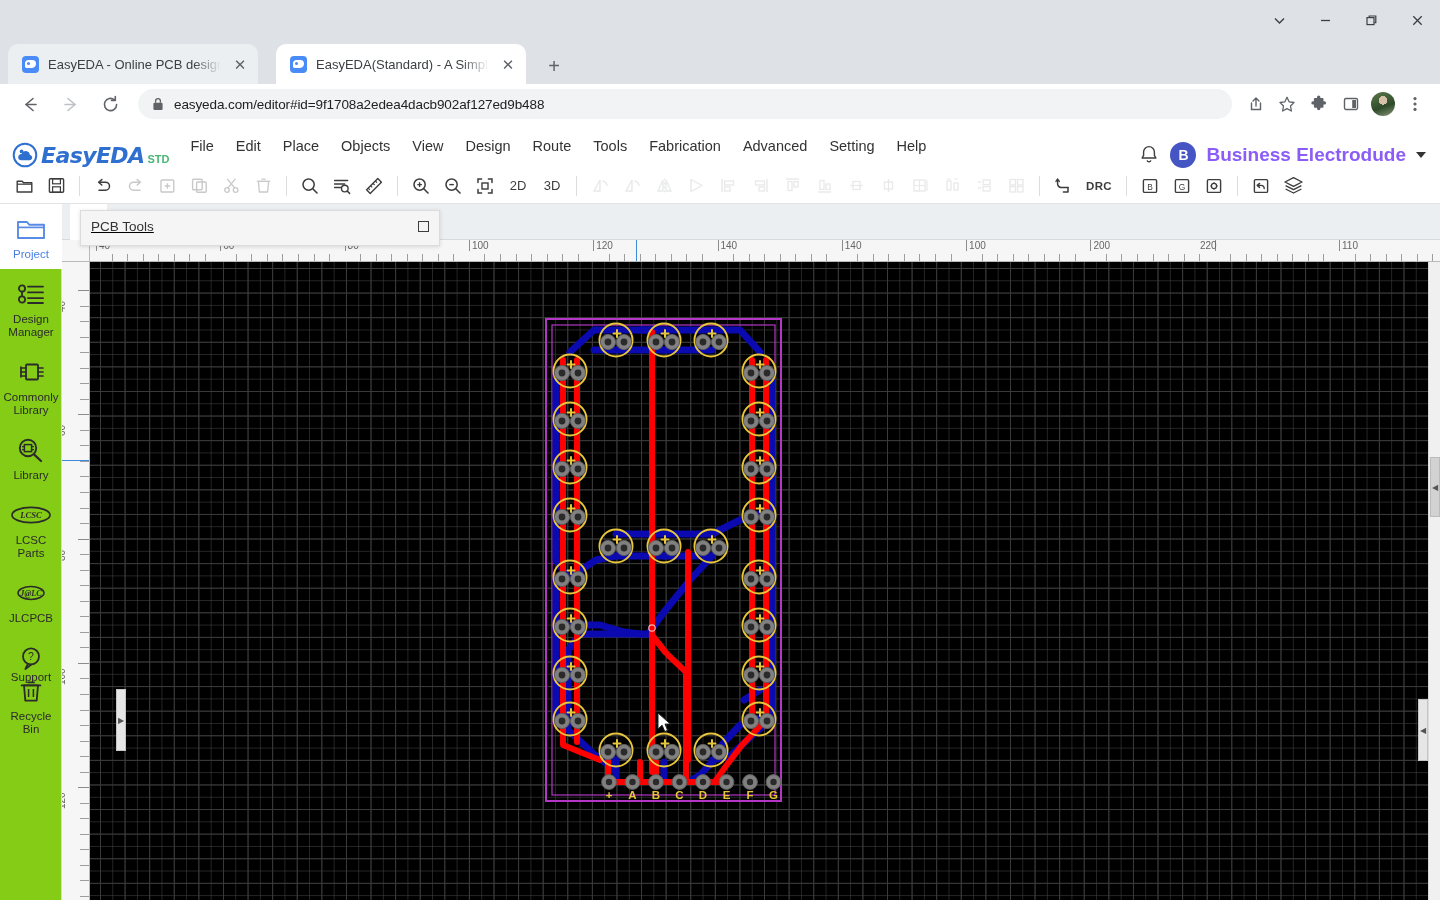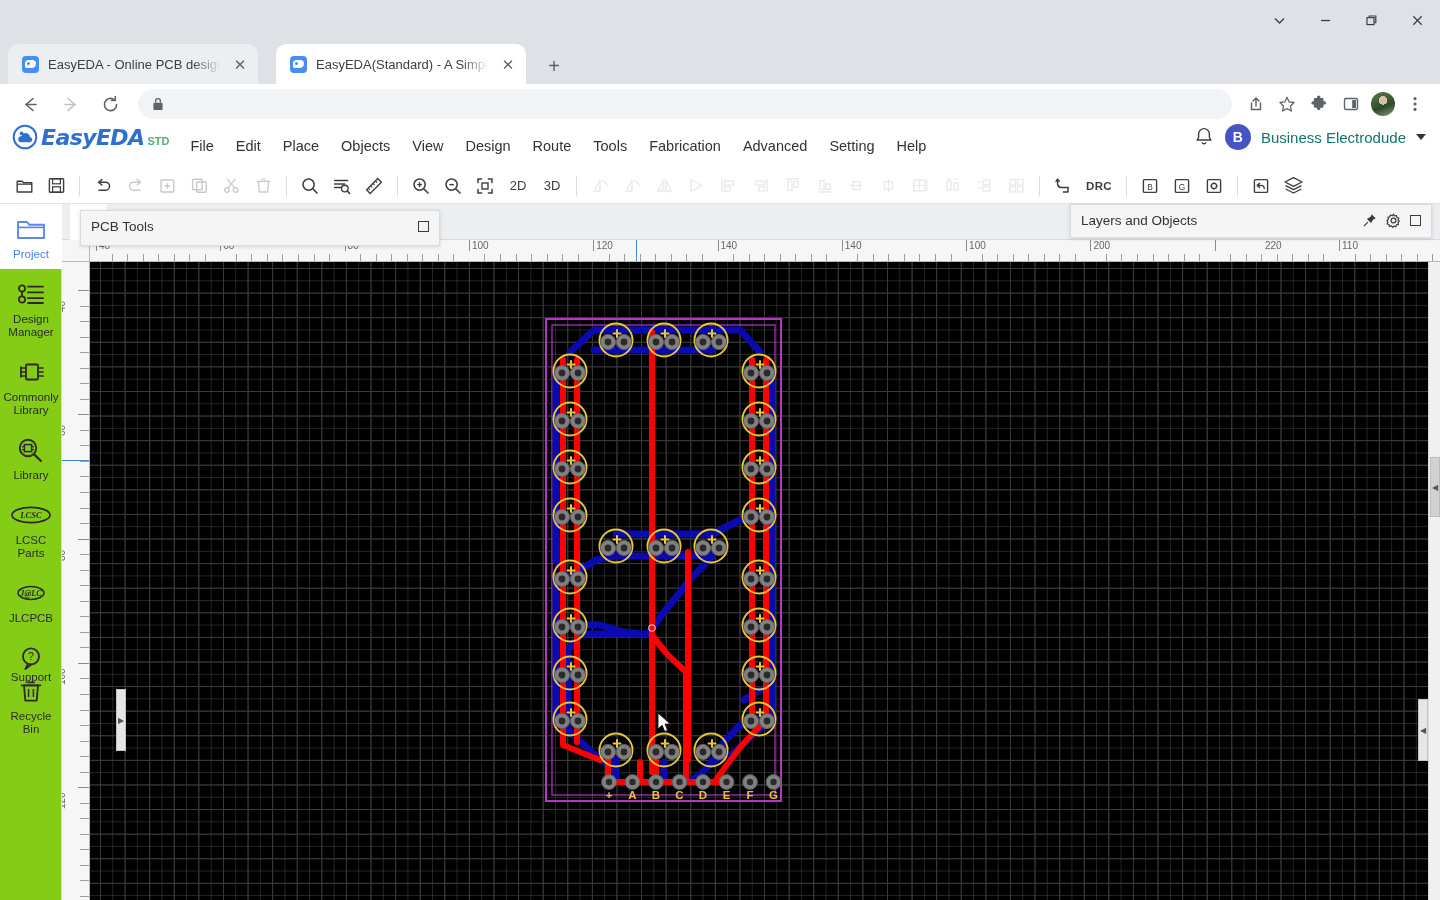--- a/index.html
+++ b/index.html
@@ -71,39 +71,39 @@
   .ricon { width:30px;height:30px; display:flex;align-items:center;justify-content:center; color:#5f6368;}
   .avatar-img {
     width:24px;height:24px;border-radius:50%;
     background: radial-gradient(circle at 50% 34%, #d6c0a8 0 22%, transparent 22%),
                 linear-gradient(160deg,#5b7a4a,#2f4a2a 60%, #8a9a7a);
   }
 
   
   .app-header {
     position:absolute; left:0; top:124px; width:1440px; height:44px;
-    background:#fff; display:flex; align-items:flex-start;
+    background:#fff; display:flex; align-items:flex-end;
   }
   .logo-wrap { display:flex; align-items:flex-end; gap:3px; padding:0 10px 0 12px; }
   .logo-mark { width:26px;height:26px; }
   .logo-text { font-size:22px; font-weight:bold; color:#2f6fd0; letter-spacing:-0.6px;
                font-style:italic; font-family:"DejaVu Sans", sans-serif; }
   .logo-std { font-size:11px; color:#49b675; font-weight:bold; padding-bottom:3px;}
   .menubar { display:flex; align-items:center; height:44px; }
   .menu-item {
     padding:0 11px; font-size:14.5px; color:#333; height:44px;
     display:flex; align-items:center; white-space:nowrap;
   }
   .header-right { margin-left:auto; display:flex; align-items:center; gap:10px; padding-right:14px; }
   .bell { width:22px;height:22px; color:#444; }
   .user-badge {
     width:26px;height:26px;border-radius:50%;background:#4555c4;color:#fff;
     display:flex;align-items:center;justify-content:center;font-size:14px;font-weight:bold;
   }
-  .user-name { font-size:15px; color:#0f766e; }
+  .user-name { font-size:19px; color:#8b5cf6;font-weight:bold; }
   .caret { width:0;height:0;border-left:5px solid transparent;border-right:5px solid transparent;
            border-top:6px solid #333; }
 
   
   .toolbar {
     position:absolute; left:0; top:168px; width:1440px; height:36px;
     background:#fff; display:flex; align-items:center; padding:0 8px;
     border-bottom:1px solid #e3e3e3;
   }
   .tb { width:32px;height:30px;display:flex;align-items:center;justify-content:center; color:#3d3d3d; }
@@ -134,20 +134,21 @@
     border-bottom:1px solid #d9d9d9;
   }
   .doc-tab {
     position:absolute; left:8px; top:0; height:36px; display:flex; align-items:center;
     padding:0 12px; font-size:13.5px; color:#333; background:#fff;
   }
 
   .float-panel {
     position:absolute; background:#f5f5f5; border:1px solid #dcdcdc;
     box-shadow:0 1px 4px rgba(0,0,0,.13);
+    text-decoration:underline;
   }
   .fp-head {
     height:30px; display:flex; align-items:center; padding:0 10px;
     font-size:13.5px; color:#333; gap:8px;
   }
   .fp-actions { margin-left:auto; display:flex; align-items:center; gap:9px; color:#444; }
   .sq-btn { width:11px;height:11px;border:1.6px solid #3c3c3c; }
 
   
   .ruler-h {
@@ -273,20 +274,21 @@
       <svg width="19" height="19" viewBox="0 0 19 19">
         <path d="M15.6 9.5 A6.1 6.1 0 1 1 13.4 4.8" fill="none" stroke="currentColor" stroke-width="1.6" stroke-linecap="round"></path>
         <path d="M14.3 1.6 L14.3 5.4 L10.5 5.4" fill="none" stroke="currentColor" stroke-width="1.6" stroke-linecap="round" stroke-linejoin="round"></path>
       </svg>
     </div>
     <div class="urlbox">
       <svg width="12" height="14" viewBox="0 0 12 14">
         <rect x="1.4" y="5.8" width="9.2" height="7.2" rx="1.2" fill="#5f6368"></rect>
         <path d="M3.6 5.8 V4 a2.4 2.4 0 0 1 4.8 0 V5.8" fill="none" stroke="#5f6368" stroke-width="1.3"></path>
       </svg>
+      <span class="url-text">easyeda.com/editor#id=9f1708a2edea4dacb902af127ed9b488</span>
     </div>
     <div class="url-right">
       <div class="ricon">
         <svg width="18" height="18" viewBox="0 0 18 18">
             <path d="M5.5 8 V14.5 H14.5 V8" fill="none" stroke="currentColor" stroke-width="1.4" stroke-linecap="round"></path>
             <path d="M10 11 V3 M10 3 L7 6 M10 3 L13 6" fill="none" stroke="currentColor" stroke-width="1.4" stroke-linecap="round" stroke-linejoin="round"></path>
           </svg>
       </div>
       <div class="ricon">
         <svg width="18" height="18" viewBox="0 0 18 18">
@@ -757,21 +759,21 @@
         <div class="rh-major" style="left: 1000.4px;"></div>
         <div class="rh-lbl" style="left: 1000.4px;">200</div>
         <div class="rh-minor" style="left: 1015.94px;"></div>
         <div class="rh-minor" style="left: 1031.47px;"></div>
         <div class="rh-minor" style="left: 1047.01px;"></div>
         <div class="rh-minor" style="left: 1062.55px;"></div>
         <div class="rh-minor" style="left: 1078.09px;"></div>
         <div class="rh-minor" style="left: 1093.62px;"></div>
         <div class="rh-minor" style="left: 1109.16px;"></div>
         <div class="rh-major" style="left: 1124.7px;"></div>
-        <div class="rh-lbl" style="left: 1172px;">220</div>
+        <div class="rh-lbl" style="left: 1107px;">220</div>
         <div class="rh-minor" style="left: 1140.24px;"></div>
         <div class="rh-minor" style="left: 1155.78px;"></div>
         <div class="rh-minor" style="left: 1171.31px;"></div>
         <div class="rh-minor" style="left: 1186.85px;"></div>
         <div class="rh-minor" style="left: 1202.39px;"></div>
         <div class="rh-minor" style="left: 1217.92px;"></div>
         <div class="rh-minor" style="left: 1233.46px;"></div>
         <div class="rh-major" style="left: 1249px;"></div>
         <div class="rh-lbl" style="left: 1249px;">110</div>
         <div class="rh-minor" style="left: 1264.54px;"></div>
@@ -1148,32 +1150,16 @@
 
     <div class="float-panel" style="left:18px; top:6px; width:360px; height:36px;">
       <div class="fp-head">
         <span>PCB Tools</span>
         <span class="fp-actions">
           <span class="sq-btn"></span>
         </span>
       </div>
     </div>
 
-    <div class="float-panel" style="left:1008px; top:0px; width:362px; height:34px;">
-      <div class="fp-head">
-        <span>Layers and Objects</span>
-        <span class="fp-actions">
-          <svg width="14" height="14" viewBox="0 0 14 14">
-            <path d="M8.6 1.2 L12.8 5.4 L10.4 6.2 L8 10 L4 6 L7.8 3.6 Z" fill="#3c3c3c"></path>
-            <path d="M4.6 9.4 L1.4 12.6" stroke="#3c3c3c" stroke-width="1.3" stroke-linecap="round"></path>
-          </svg>
-          <svg width="15" height="15" viewBox="0 0 15 15">
-            <path d="M7.5 1.2l1 1.7 1.9-.4.5 1.9 1.9.6-.8 1.8 1.3 1.4-1.4 1.3.5 1.9-1.9.5-.6 1.9-1.8-.8-1.4 1.3-1.3-1.4-1.9.5-.5-1.9-1.9-.6.8-1.8L1 7.6l1.4-1.3-.5-1.9 1.9-.5.6-1.9 1.8.8Z" fill="none" stroke="#3c3c3c" stroke-width="1.2" stroke-linejoin="round"></path>
-            <circle cx="7.5" cy="7.5" r="2.4" fill="none" stroke="#3c3c3c" stroke-width="1.2"></circle>
-          </svg>
-          <span class="sq-btn"></span>
-        </span>
-      </div>
-    </div>
 
     <div class="right-handle">◀</div>
   </div>
 </div>
 
 </body></html>

